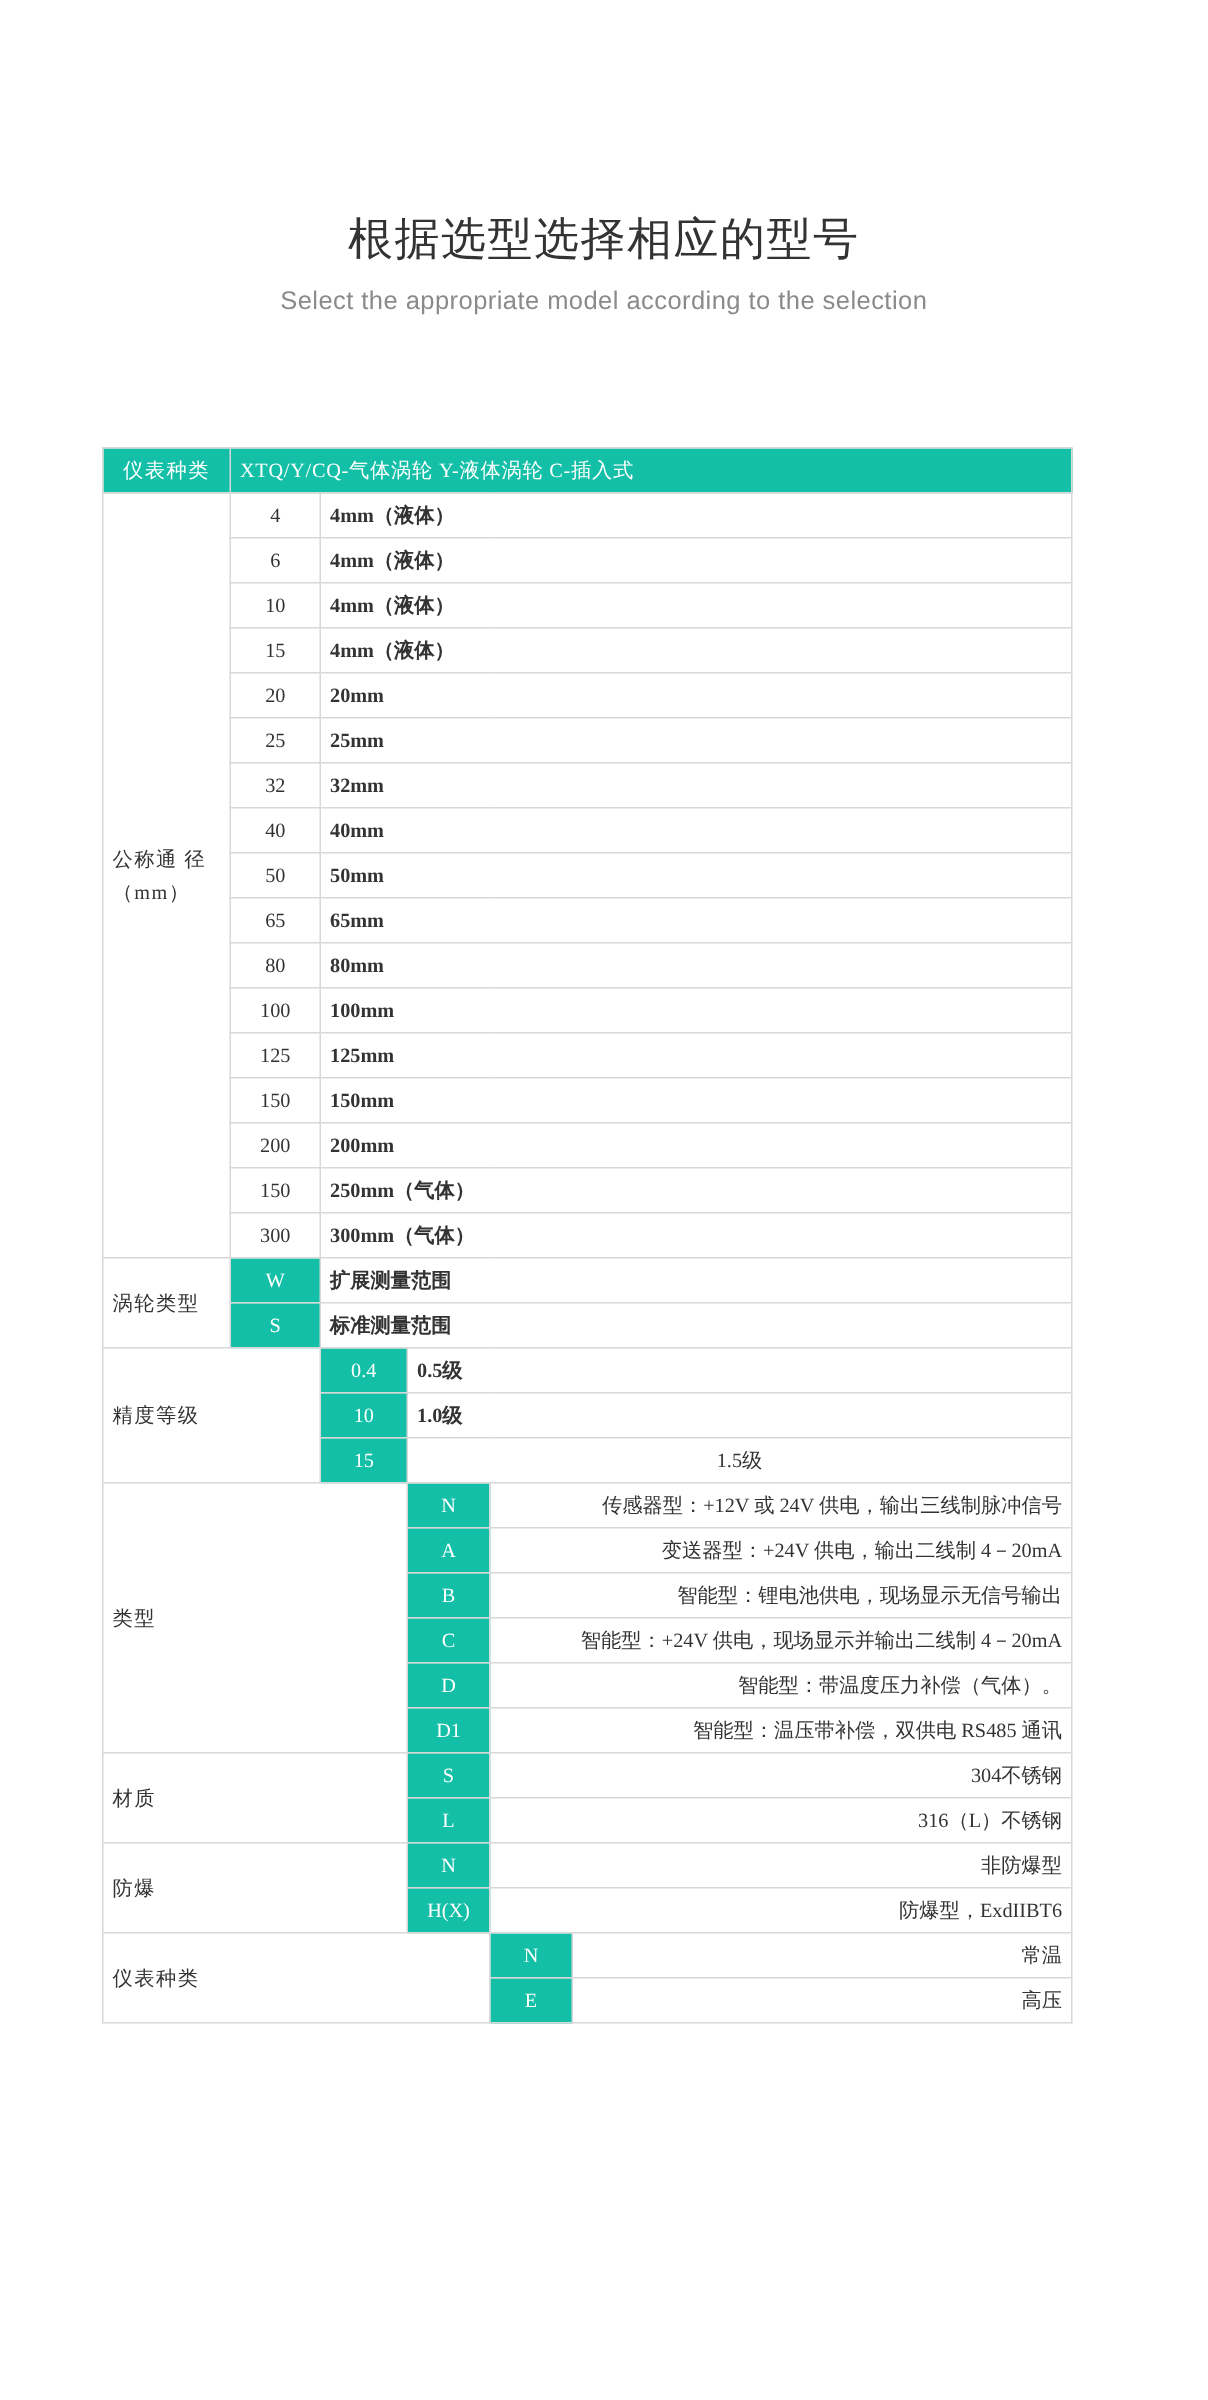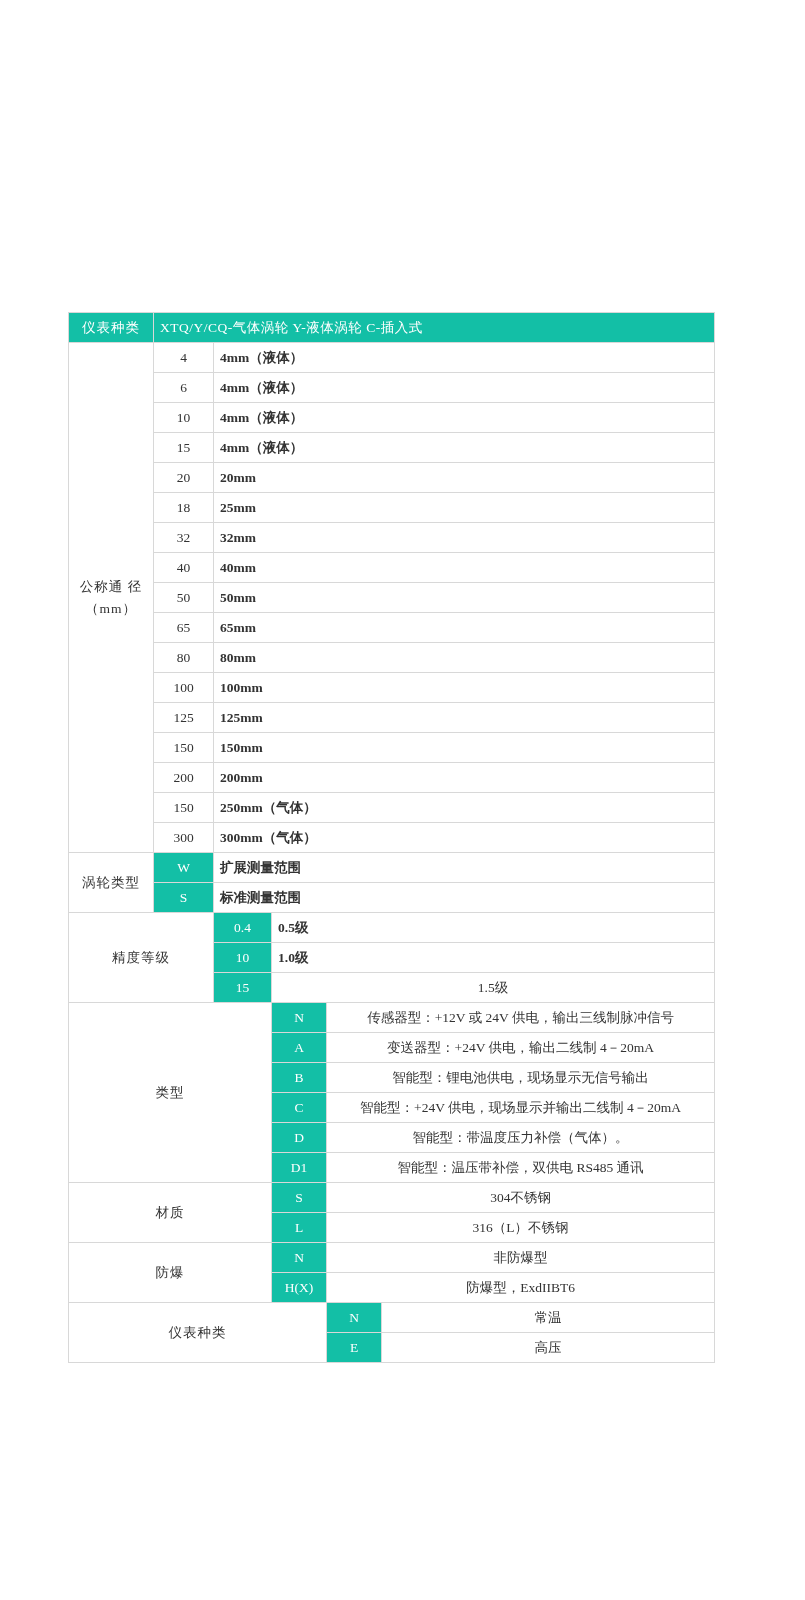--- a/index.html
+++ b/index.html
@@ -37,21 +37,21 @@
     font-family: "Liberation Sans", sans-serif;
     font-size: 17px;
     color: #8a8a8a;
     margin-top: 12px;
     letter-spacing: 0.3px;
   }
 
   .table-wrap {
     position: absolute;
     left: 68px;
-    top: 312px;
+    top: 298px;
     width: 646px;
   }
   table.spec {
     border-collapse: collapse;
     width: 646px;
     table-layout: fixed;
   }
   table.spec td {
     border: 1px solid #d8d8d8;
     font-family: "Liberation Serif", serif;
@@ -70,21 +70,21 @@
     letter-spacing: 1px;
   }
   .hdr-right {
     background: #13BFA6 !important;
     color: #ffffff !important;
     text-align: left;
     font-size: 14px;
     letter-spacing: 0.5px;
   }
   .rowlabel {
-    text-align: center;
+    text-align: left;
     font-size: 14.5px;
     letter-spacing: 1px;
     line-height: 1.6;
   }
   .code {
     text-align: center;
     font-size: 13px;
     color: #333333;
   }
   .code-green {
@@ -99,30 +99,34 @@
     font-size: 13px;
     font-weight: bold;
   }
   .val-center {
     text-align: center;
     font-size: 13px;
   }
   .val-sans {
     font-family: "Liberation Sans", sans-serif;
     font-size: 13px;
-    text-align: center;
+    text-align: right;
     padding-left: 10px;
   }
   .nowrap { white-space: nowrap; }
 </style>
 </head>
 <body>
 
 <div class="page">
 
+  <div class="header">
+    <div class="title-cn">根据选型选择相应的型号</div>
+    <div class="title-en">Select the appropriate model according to the selection</div>
+  </div>
 
   <div class="table-wrap">
     <table class="spec">
       <colgroup>
         <col style="width:85px">
         <col style="width:60px">
         <col style="width:58px">
         <col style="width:55px">
         <col style="width:55px">
         <col style="width:333px">
@@ -152,21 +156,21 @@
       </tr>
       <tr>
         <td class="code">15</td>
         <td class="val" colspan="4">4mm（液体）</td>
       </tr>
       <tr>
         <td class="code">20</td>
         <td class="val" colspan="4">20mm</td>
       </tr>
       <tr>
-        <td class="code">18</td>
+        <td class="code">25</td>
         <td class="val" colspan="4">25mm</td>
       </tr>
       <tr>
         <td class="code">32</td>
         <td class="val" colspan="4">32mm</td>
       </tr>
       <tr>
         <td class="code">40</td>
         <td class="val" colspan="4">40mm</td>
       </tr>

